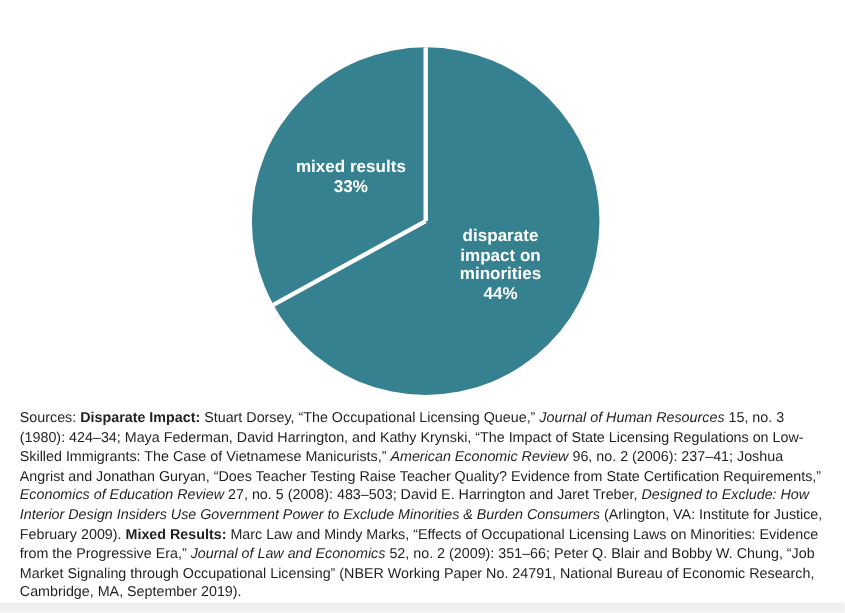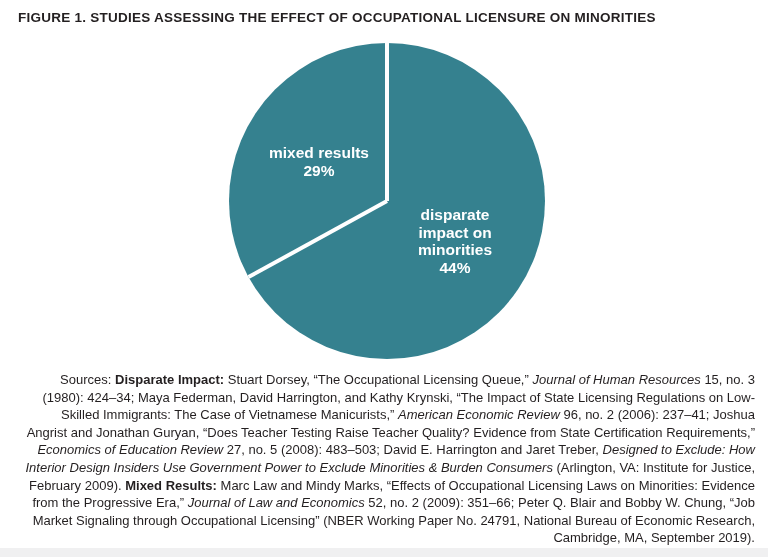--- a/index.html
+++ b/index.html
@@ -18,42 +18,41 @@
   .chart-wrap { position: absolute; left: 227px; top: 41px; width: 320px; height: 320px; }
   .chart-wrap svg { position: absolute; left: 0; top: 0; }
   .pie-label {
     position: absolute; transform: translate(-50%, -50%);
     font-weight: 700; font-size: 15.5px; line-height: 17.5px;
     text-align: center; white-space: pre-line;
   }
   .sources {
     position: absolute; left: 18px; top: 371px; width: 737px; margin: 0;
     font-size: 13px; line-height: 17.6px; color: #231f20;
-    text-align: right;
+    text-align: left;
   }
   .sources .seg-b { font-weight: 700; }
   .sources .seg-i { font-style: italic; }
   .bottom-strip { position: absolute; left: 0; bottom: 0; width: 768px; height: 9px; }
 </style>
 </head>
 <body>
 
 <div class="page">
-  <div class="figure-title">FIGURE 1. STUDIES ASSESSING THE EFFECT OF OCCUPATIONAL LICENSURE ON MINORITIES</div>
 
   <div class="chart-wrap" id="chart">
       <svg width="320" height="320" viewBox="0 0 320 320">
         <circle cx="160" cy="160" r="158" fill="#35818F"></circle>
         <line x1="160" y1="160" x2="160.0" y2="2.0" stroke="#ffffff" stroke-width="4"></line>
         <line x1="160" y1="160" x2="21.5" y2="236.1" stroke="#ffffff" stroke-width="4"></line>
       </svg>
       <div class="pie-label" style="left: 228px; top: 200px; color: rgb(255, 255, 255);">disparate
 impact on
 minorities
 44%</div>
       <div class="pie-label" style="left: 92px; top: 120px; color: rgb(255, 255, 255);">mixed results
-29%</div>
+33%</div>
     </div>
 
   <p class="sources" id="sources"><span>Sources: </span><span class="seg-b">Disparate Impact: </span><span>Stuart Dorsey, “The Occupational Licensing Queue,” </span><span class="seg-i">Journal of Human Resources</span><span> 15, no. 3 (1980): 424–34; Maya Federman, David Harrington, and Kathy Krynski, “The Impact of State Licensing Regulations on Low-Skilled Immigrants: The Case of Vietnamese Manicurists,” </span><span class="seg-i">American Economic Review</span><span> 96, no. 2 (2006): 237–41; Joshua Angrist and Jonathan Guryan, “Does Teacher Testing Raise Teacher Quality? Evidence from State Certification Requirements,” </span><span class="seg-i">Economics of Education Review</span><span> 27, no. 5 (2008): 483–503; David E. Harrington and Jaret Treber, </span><span class="seg-i">Designed to Exclude: How Interior Design Insiders Use Government Power to Exclude Minorities &amp; Burden Consumers</span><span> (Arlington, VA: Institute for Justice, February 2009). </span><span class="seg-b">Mixed Results: </span><span>Marc Law and Mindy Marks, “Effects of Occupational Licensing Laws on Minorities: Evidence from the Progressive Era,” </span><span class="seg-i">Journal of Law and Economics</span><span> 52, no. 2 (2009): 351–66; Peter Q. Blair and Bobby W. Chung, “Job Market Signaling through Occupational Licensing” (NBER Working Paper No. 24791, National Bureau of Economic Research, Cambridge, MA, September 2019).</span></p>
 
   <div class="bottom-strip" style="background: rgb(240, 240, 241);"></div>
 </div>
 
 </body></html>

